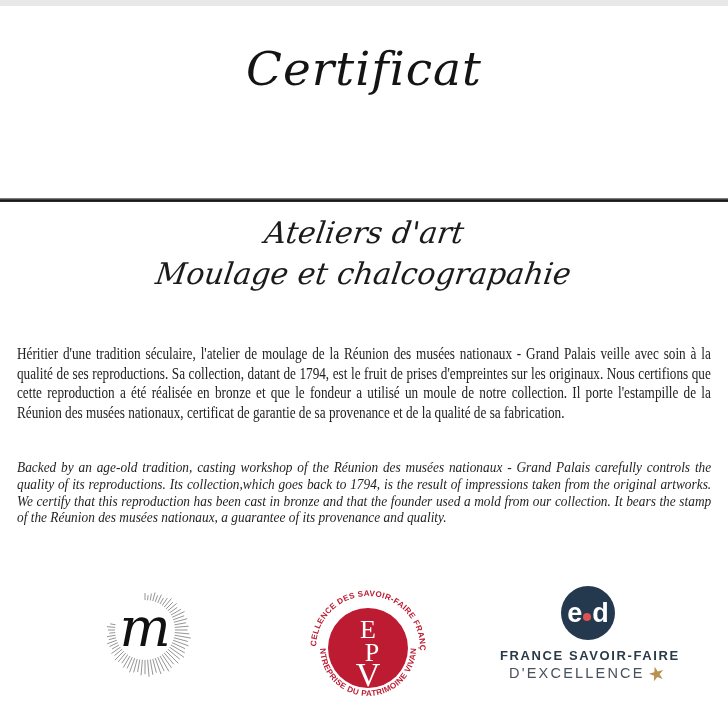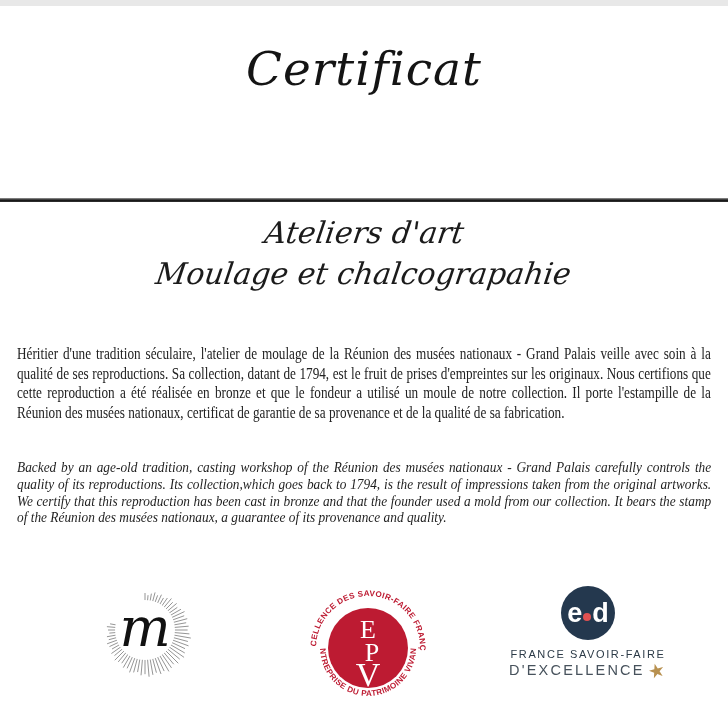--- a/index.html
+++ b/index.html
@@ -72,21 +72,21 @@
     margin:0 auto;
     display:flex;align-items:center;justify-content:center;
   }
   .ed-circle .ltr{
     color:#ffffff;font-weight:bold;font-size:27px;line-height:27px;
     font-family:"Liberation Sans", sans-serif;
   }
   .ed-dot{width:8px;height:8px;border-radius:50%;margin:8px 1px 0 1px;}
   .ed-line1{
     margin-top:8px;
-    font-size:11px;font-weight:normal;letter-spacing:1.6px;
+    font-size:13px;font-weight:bold;letter-spacing:1.6px;
     white-space:nowrap;
   }
   .ed-line2{
     margin-top:2px;
     font-size:14.5px;letter-spacing:2.2px;
     white-space:nowrap;
   }
   .ed-star{
     display:inline-block;
     font-size:19px;line-height:14px;

